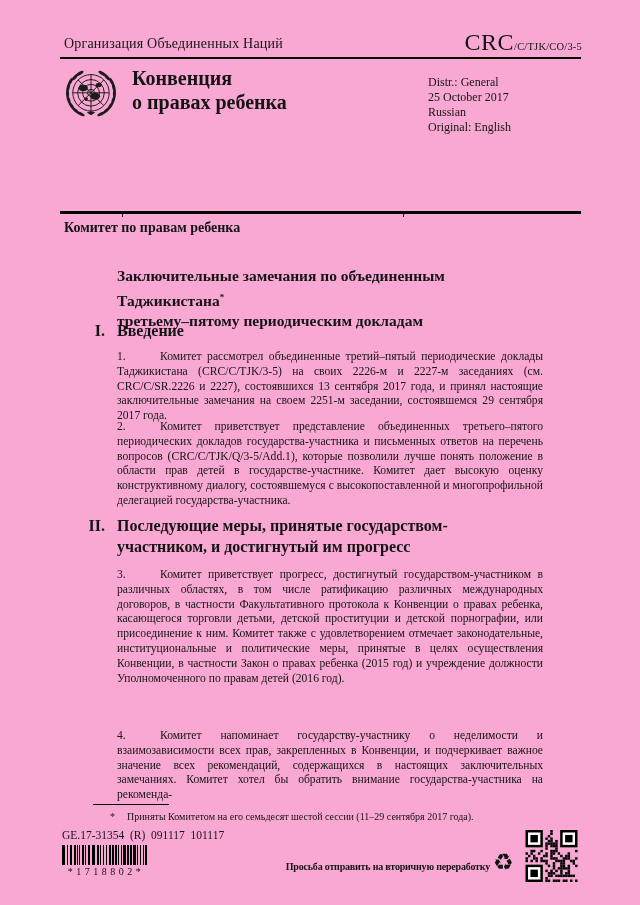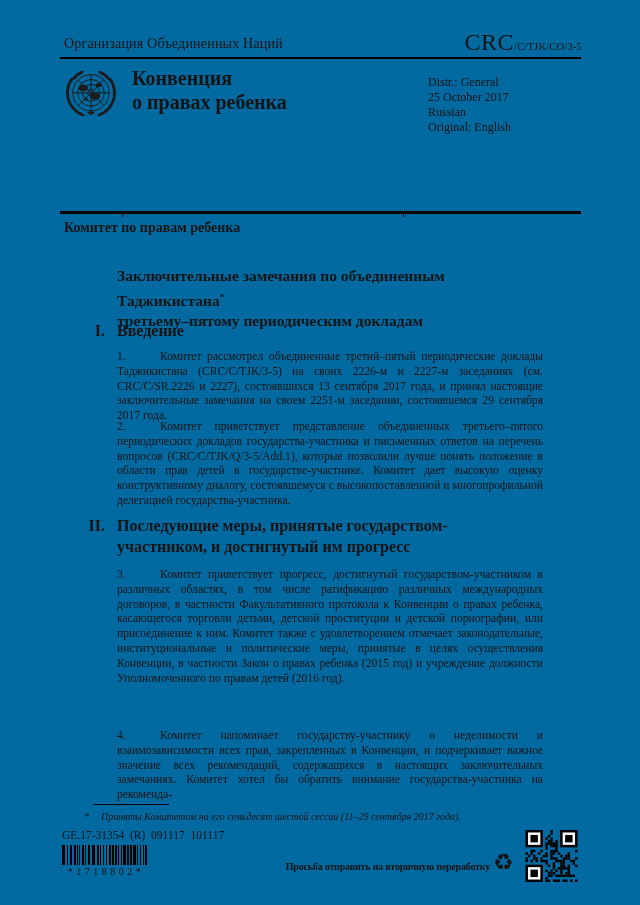--- a/index.html
+++ b/index.html
@@ -1,18 +1,18 @@
 <!DOCTYPE html>
 <html><head>
 <meta charset="utf-8">
 <style>
   html,body{margin:0;padding:0;background:#e8e8e8;}
   .page{
     position:relative;width:640px;height:905px;margin:0 auto;
-    background:#0369a1;color:#141414;
+    background:#f9a8d4;color:#141414;
     font-family:"Liberation Serif","DejaVu Serif",serif;
     overflow:hidden;
   }
   .abs{position:absolute;}
   
   .org-name{left:64px;top:36px;font-size:14px;letter-spacing:.2px;}
   .doc-symbol{right:58px;top:29px;display:flex;align-items:baseline;justify-content:center;}
   .doc-symbol .big{font-size:24px;letter-spacing:.5px;}
   .doc-symbol .small{font-size:10.5px;letter-spacing:.2px;}
   .rule-1{left:60px;top:57px;width:521px;height:2px;background:#000;}
@@ -27,21 +27,21 @@
   
   .doc-title{left:117px;top:253px;width:440px;font-size:15.5px;font-weight:bold;line-height:20.5px;margin-top:13px;}
   .doc-title sup{font-size:9px;}
   .section-heading{left:60px;display:flex;width:500px;font-size:16px;font-weight:bold;line-height:21px;}
   .section-heading .numeral{width:45px;text-align:right;flex:none;}
   .section-heading .h-lines{margin-left:12px;}
   .body-para{left:117px;width:426px;margin:0;font-size:11.6px;line-height:14.8px;text-align:justify;font-family:Liberation Serif, serif;}
   .pnum{display:inline-block;width:43px;}
   
   .fn-rule{left:93px;top:804px;width:76px;height:1px;background:#000;}
-  .footnote{left:84px;top:810px;width:460px;font-size:10px;line-height:13px;font-style:italic;}
+  .footnote{left:110px;top:810px;width:460px;font-size:10px;line-height:13px;}
   .fn-marker{display:inline-block;width:17px;}
   .ge-number{left:62px;top:829px;font-size:11.5px;white-space:pre;}
   .barcode{left:62px;top:845px;width:88px;height:20px;}
   .barcode-text{left:58px;top:866px;width:96px;font-size:10px;letter-spacing:3.5px;text-align:center;white-space:nowrap;}
   .recycle-note{left:240px;top:861px;width:250px;font-size:10px;font-weight:bold;text-align:right;letter-spacing:-.2px;}
   .recycle-glyph{left:493px;top:851px;font-size:23px;line-height:23px;}
   .qr{left:524px;top:830px;width:55px;height:52px;}
 </style>
 </head>
 <body>

